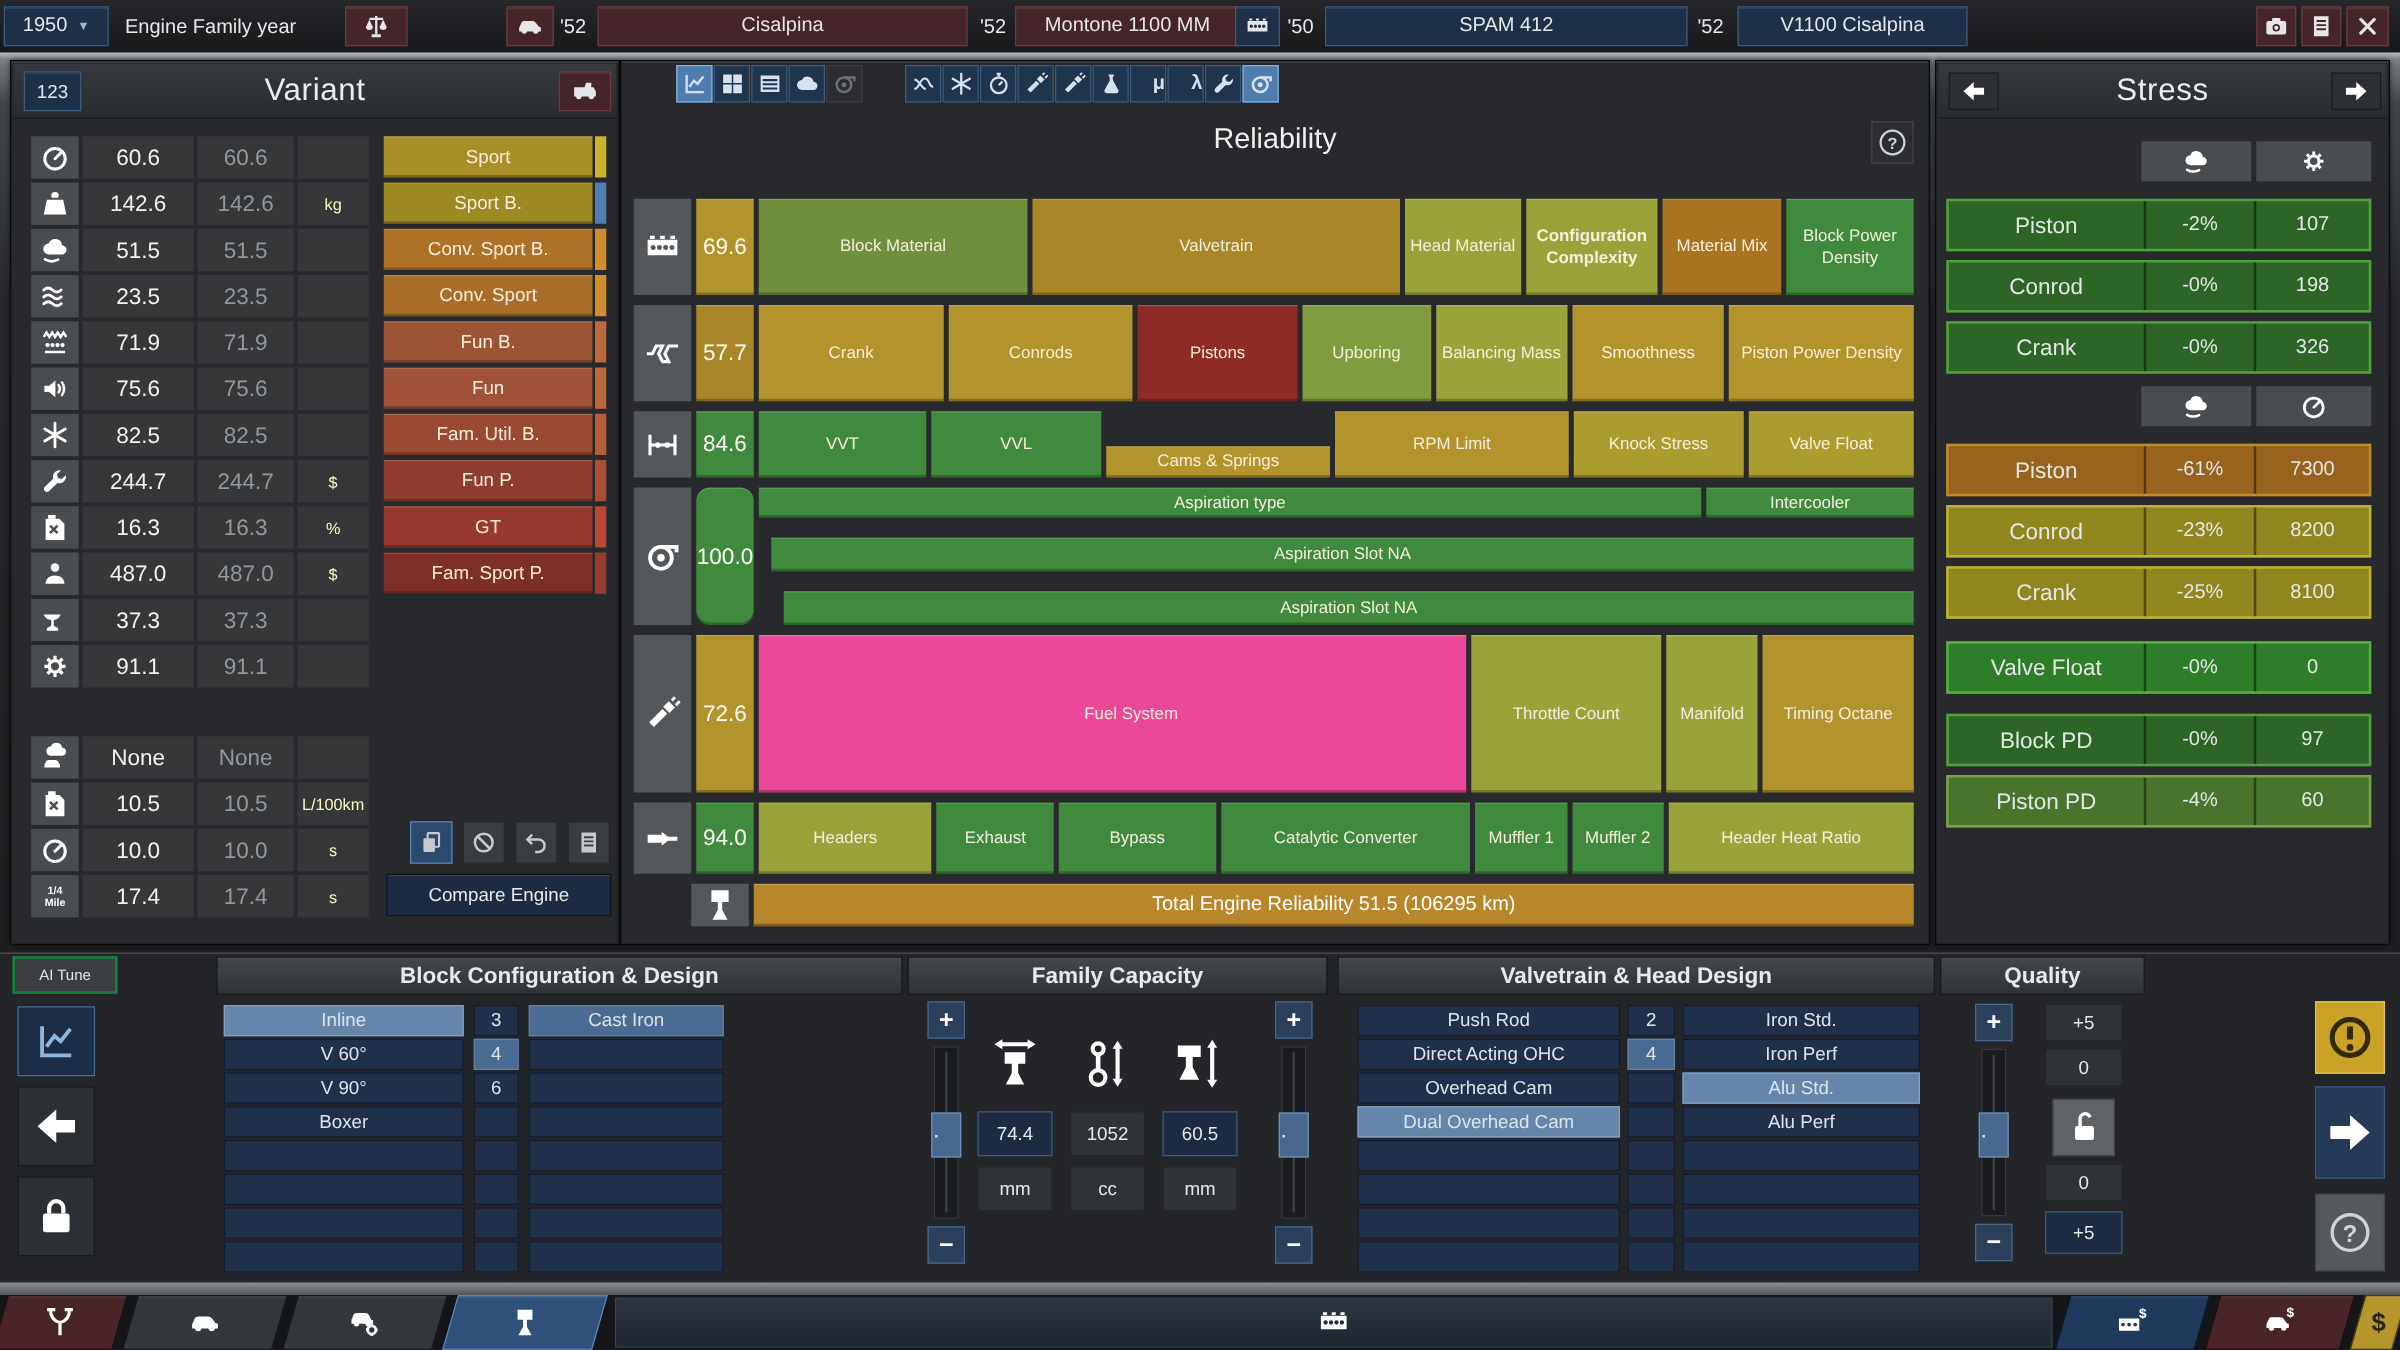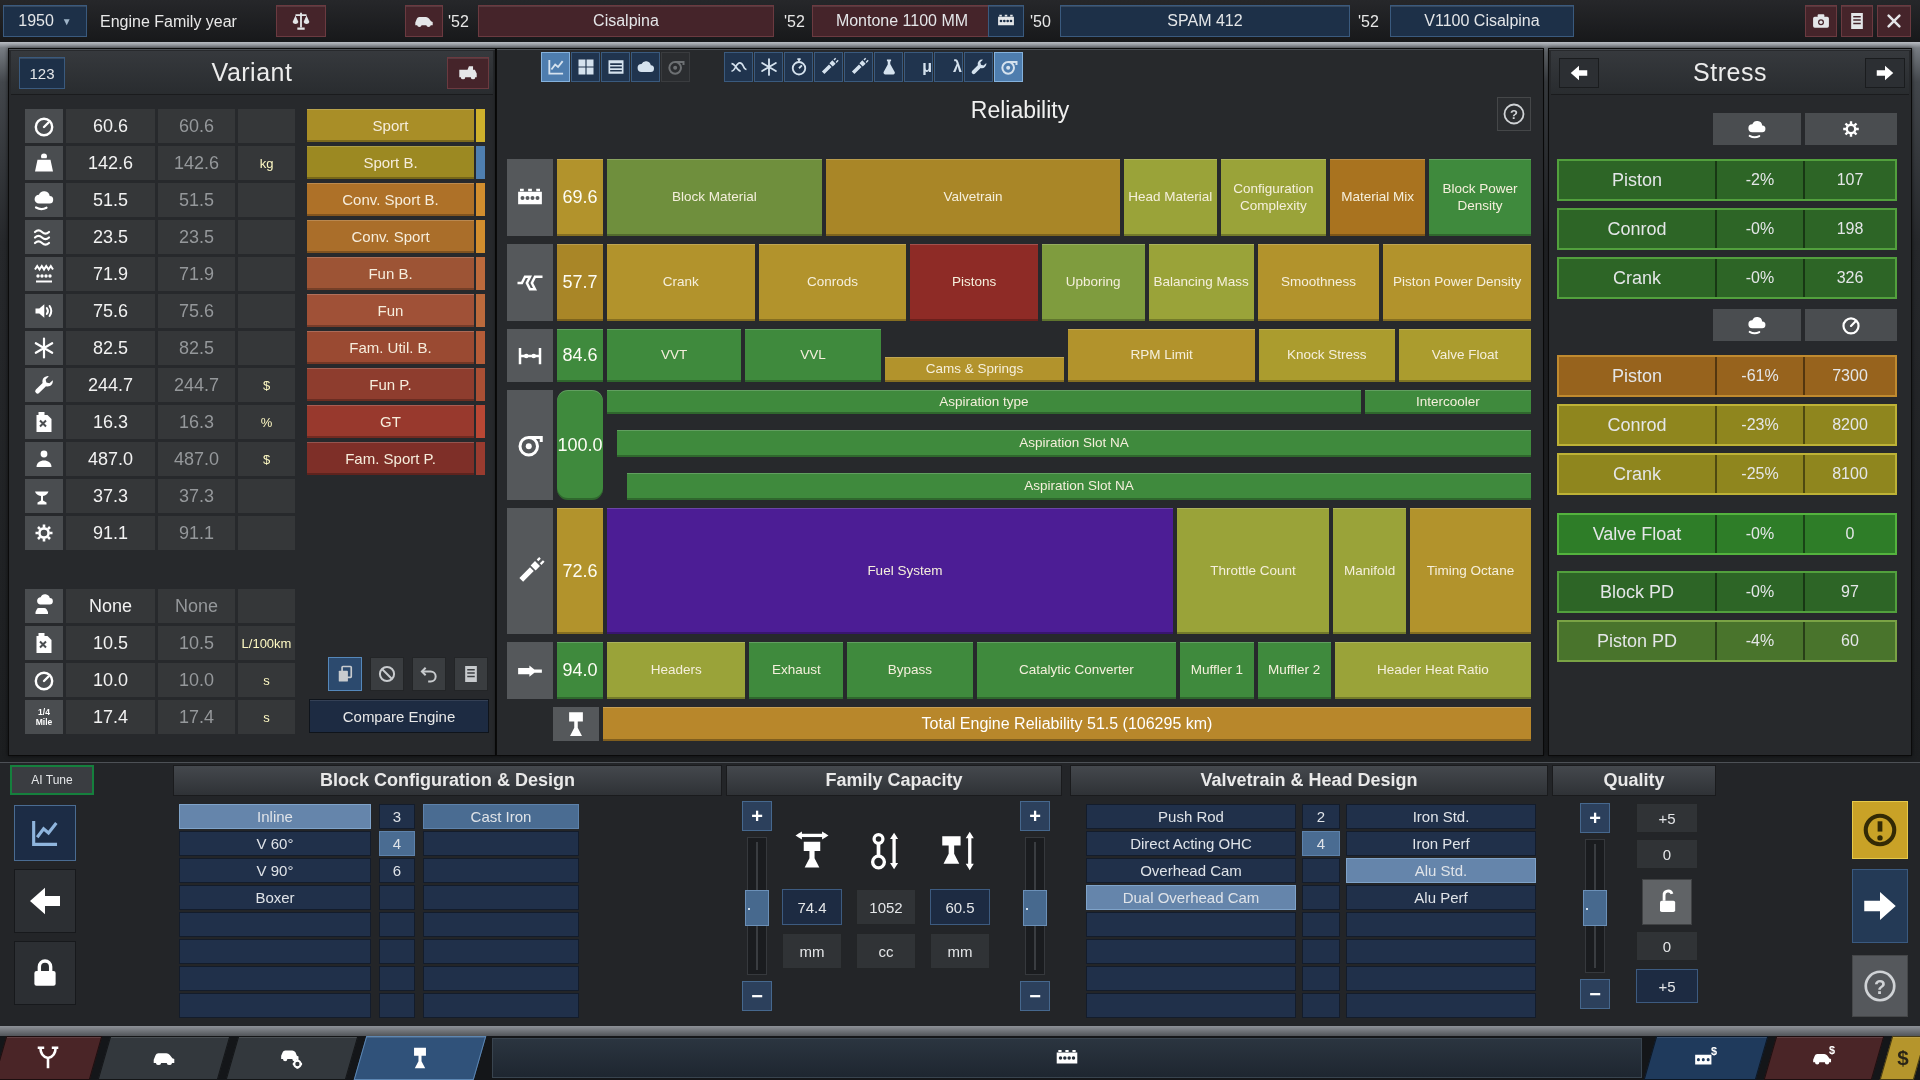--- a/index.html
+++ b/index.html
@@ -775,21 +775,21 @@
             </svg>
           </div>
         <div class="tval" style="background: rgb(178, 147, 44);">69.6</div>
         <div class="tcells">
           <div class="tcell" style="flex-basis: 0px; flex-grow: 220; background: rgb(111, 143, 61);">Block Material</div>
 
           <div class="tcell" style="flex-basis: 0px; flex-grow: 304; background: rgb(169, 134, 39);">Valvetrain</div>
 
           <div class="tcell" style="flex-basis: 0px; flex-grow: 90; background: rgb(154, 163, 57);">Head Material</div>
 
-          <div class="tcell" style="flex-basis: 0px; flex-grow: 104; background: rgb(154, 163, 57);">Configuration Complexity</div>
+          <div class="tcell" style="flex-basis: 0px; flex-grow: 104; background: rgb(154, 163, 57); font-weight: bold;">Configuration Complexity</div>
 
           <div class="tcell" style="flex-basis: 0px; flex-grow: 92; background: rgb(169, 115, 31);">Material Mix</div>
 
           <div class="tcell" style="flex-basis: 0px; flex-grow: 100; background: rgb(63, 138, 61);">Block Power Density</div>
         </div>
       </div>
 
       <div class="trow" style="height:77px">
         <div class="tico">
             <svg viewBox="0 0 24 24">
@@ -859,21 +859,21 @@
       </div>
 
       <div class="trow" style="height:126px">
         <div class="tico">
             <svg viewBox="0 0 24 24">
               <use href="#i-injector"></use>
             </svg>
           </div>
         <div class="tval" style="background: rgb(178, 147, 44);">72.6</div>
         <div class="tcells">
-          <div class="tcell" style="flex-basis: 0px; flex-grow: 570; background: #4c1d95; padding-left: 34px;">Fuel System</div>
+          <div class="tcell" style="flex-basis: 0px; flex-grow: 570; background: #ec4899; padding-left: 34px;">Fuel System</div>
 
           <div class="tcell" style="flex-basis: 0px; flex-grow: 156; background: rgb(154, 163, 57);">Throttle Count</div>
 
           <div class="tcell" style="flex-basis: 0px; flex-grow: 70; background: rgb(154, 163, 57);">Manifold</div>
 
           <div class="tcell" style="flex-basis: 0px; flex-grow: 122; background: rgb(178, 147, 44);">Timing Octane</div>
         </div>
       </div>
 
       <div class="trow" style="height:57px">

